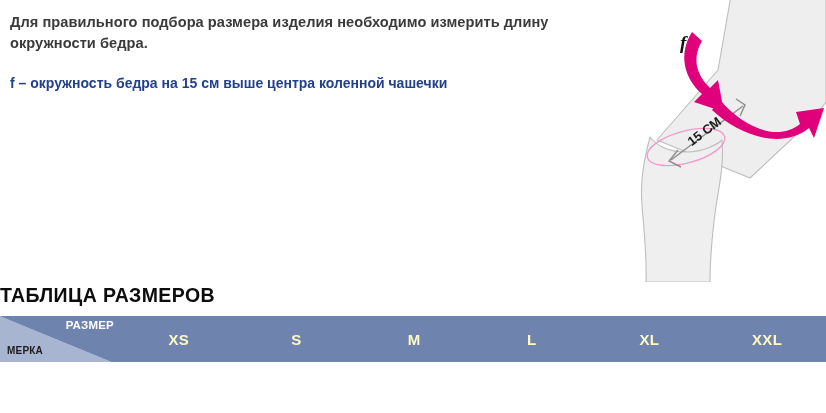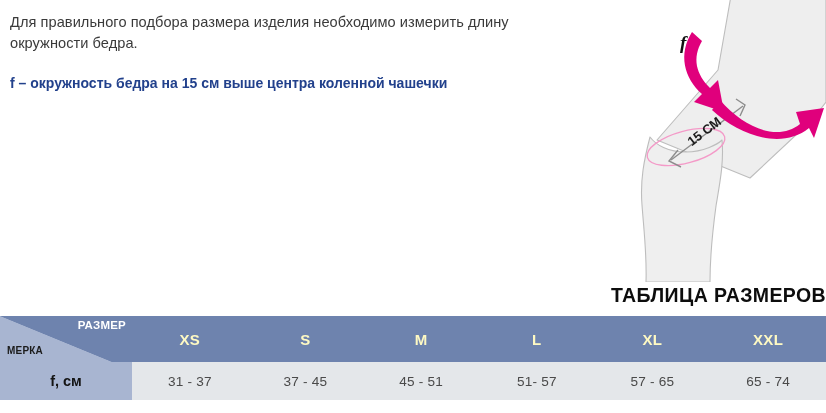--- a/index.html
+++ b/index.html
@@ -16,20 +16,21 @@
     position:absolute;
     left:10px;top:12px;
     width:545px;
   }
   .para{
     font-size:14.6px;
     line-height:21px;
     color:#3a3a3a;
     margin:0 0 17px 0;
     letter-spacing:0.05px;
+    font-weight:bold;
   }
   .para:last-child{margin-bottom:0;}
   .measure-tag{color:#ee4d9b;}
   .legend{
     font-size:14px;
     line-height:21px;
     color:#22418c;
     font-weight:bold;
     margin:0;
     padding-top:2px;
@@ -50,35 +51,35 @@
     font-style:italic;
     color:#111111;
     font-family:"Liberation Serif","DejaVu Serif",serif;
   }
 
   
   #table-title{
     position:absolute;
     left:0;top:284px;
     width:826px;
-    text-align:right;
+    text-align:left;
     font-size:19.5px;
     font-weight:bold;
     color:#0d0d0d;
     letter-spacing:0.4px;
   }
   #size-table{
     position:absolute;
     left:0;top:316px;
     width:826px;
     border-collapse:collapse;
     table-layout:fixed;
   }
   #size-table th,#size-table td{
-    padding:10px;
+    padding:4px;
     margin:0;
     border:none;
   }
   .hdr-row{height:46px;}
   .data-row{height:38px;}
 
   .corner-cell{
     width:112px;
     position:relative;
     background:#6e83ae;
@@ -174,23 +175,14 @@
         <span class="corner-size">РАЗМЕР</span>
         <span class="corner-merka">МЕРКА</span>
       </th>
       <th class="size-head">XS</th>
       <th class="size-head">S</th>
       <th class="size-head">M</th>
       <th class="size-head">L</th>
       <th class="size-head">XL</th>
       <th class="size-head">XXL</th>
     </tr>
-    <tr class="data-row">
-      <td class="row-label">f, см</td>
-      <td class="value-cell">31 - 37</td>
-      <td class="value-cell">37 - 45</td>
-      <td class="value-cell">45 - 51</td>
-      <td class="value-cell">51- 57</td>
-      <td class="value-cell">57 - 65</td>
-      <td class="value-cell">65 - 74</td>
-    </tr>
   </tbody>
 </table>
 
 </body></html>

